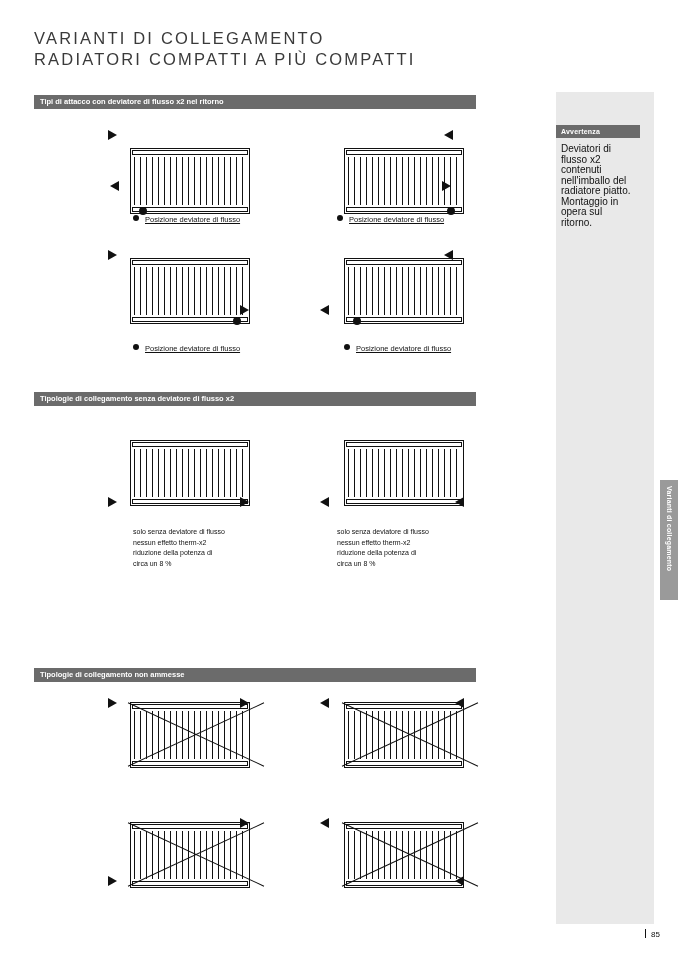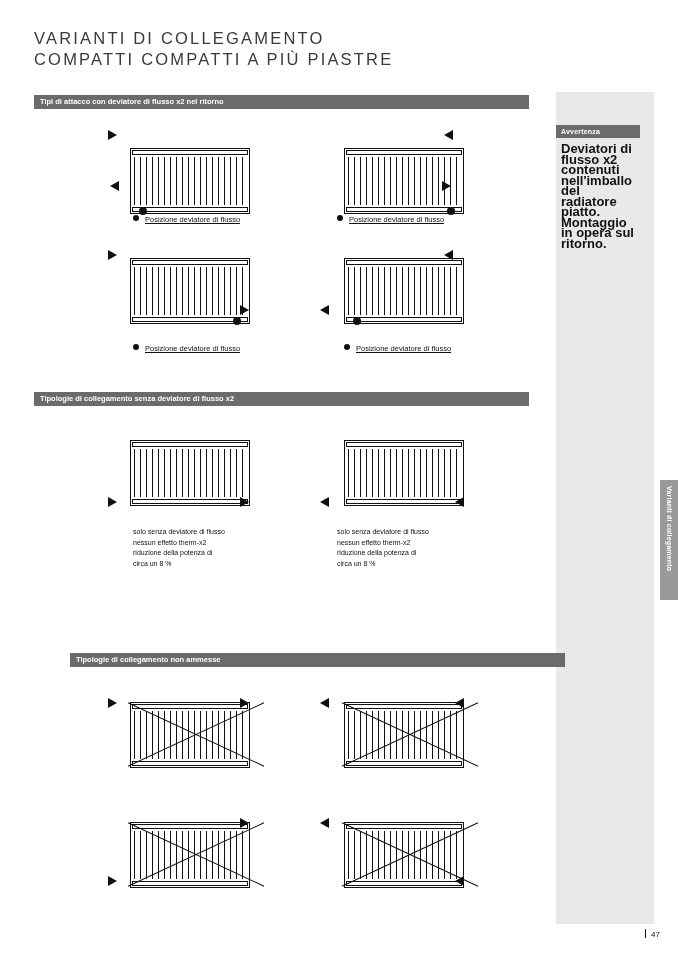--- a/index.html
+++ b/index.html
@@ -55,22 +55,22 @@
   }
   .note-head {
     background: #6b6b6b;
     color: #ffffff;
     font-size: 7px;
     font-weight: bold;
     padding: 3px 5px 3px 5px;
     letter-spacing: .2px;
   }
   .note-body {
-    font-size: 13px;
-    font-weight: bold;
+    font-size: 10px;
+    font-weight: normal;
     line-height: 10.5px;
     color: #111;
     padding: 6px 5px 0 5px;
   }
 
   
   .side-tab {
     position: absolute;
     left: 660px;
     top: 480px;
@@ -98,21 +98,21 @@
     left: 34px;
     height: 14px;
     background: #6b6b6b;
     color: #fff;
     font-size: 7.5px;
     font-weight: bold;
     line-height: 14px;
     padding-left: 6px;
     box-sizing: border-box;
   }
-  .bar.w1 { width: 495px; }
+  .bar.w1 { width: 442px; }
 
   
   .rad {
     position: absolute;
     width: 120px;
     height: 66px;
     box-sizing: border-box;
   }
   .rad .outer {
     position: absolute;
@@ -231,21 +231,21 @@
     vertical-align: -1px;
   }
 </style>
 </head>
 <body>
 
 <div class="page">
 
   <div class="title-block">
     <div class="title-line">VARIANTI DI COLLEGAMENTO</div>
-    <div class="title-line">COMPATTI COMPATTI A PIÙ PIASTRE</div>
+    <div class="title-line">RADIATORI COMPATTI A PIÙ COMPATTI</div>
   </div>
 
   <div class="right-col"></div>
 
   <div class="note-box">
     <div class="note-head">Avvertenza</div>
     <div class="note-body">Deviatori di flusso x2 contenuti nell'imballo del radiatore piatto. Montaggio in opera sul ritorno.</div>
   </div>
 
   <div class="side-tab">
@@ -327,21 +327,21 @@
     <div class="top-cap"></div>
     <div class="bot-cap"></div>
   </div>
   <div class="arrow left" style="left:320px; top:497px;"></div>
   <div class="arrow left" style="left:455px; top:497px;"></div>
   <div class="sub-note" style="left:337px; top:527px;">solo senza deviatore di flusso
 nessun effetto therm-x2
 riduzione della potenza di
 circa un 8 %</div>
 
-  <div class="bar w1" style="top:653px;margin-left:36px;">Tipologie di collegamento non ammesse</div>
+  <div class="bar w1" style="top:668px;">Tipologie di collegamento non ammesse</div>
 
   <div class="rad" style="left:130px; top:702px;">
     <div class="outer"></div>
     <div class="fins"></div>
     <div class="top-cap"></div>
     <div class="bot-cap"></div>
   </div>
   <div class="cross" style="left:130px; top:702px;">
       <i class="a"></i>
       <i class="b"></i>
@@ -382,16 +382,16 @@
     <div class="bot-cap"></div>
   </div>
   <div class="cross" style="left:344px; top:822px;">
       <i class="a"></i>
       <i class="b"></i>
     </div>
   <div class="arrow left" style="left:320px; top:818px;"></div>
   <div class="arrow left" style="left:455px; top:876px;"></div>
 
   <div class="footer">
-    <span class="rule"></span><span>47</span>
+    <span class="rule"></span><span>85</span>
   </div>
 
 </div>
 
 </body></html>

